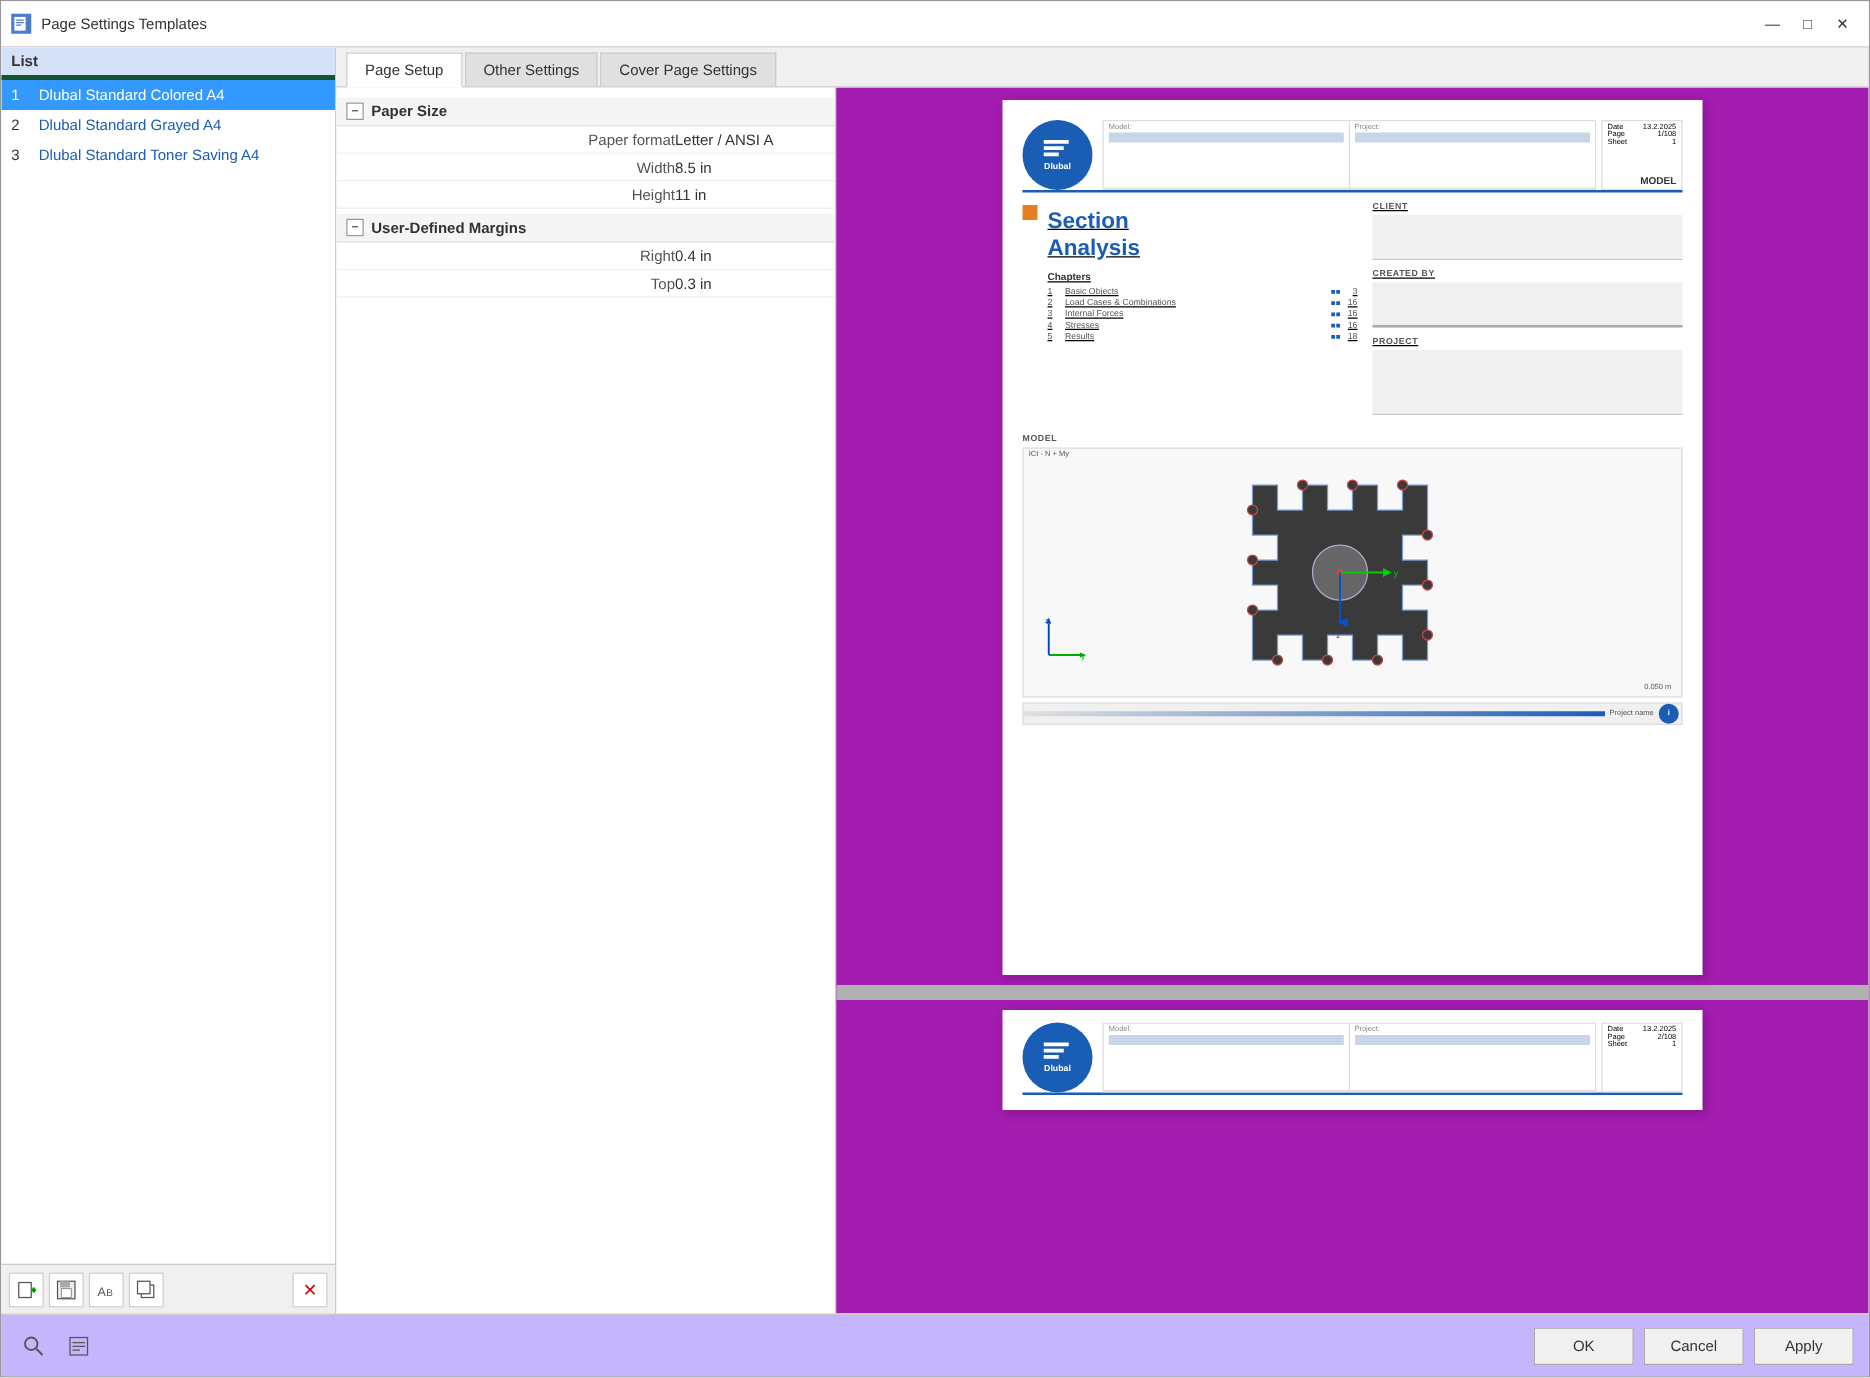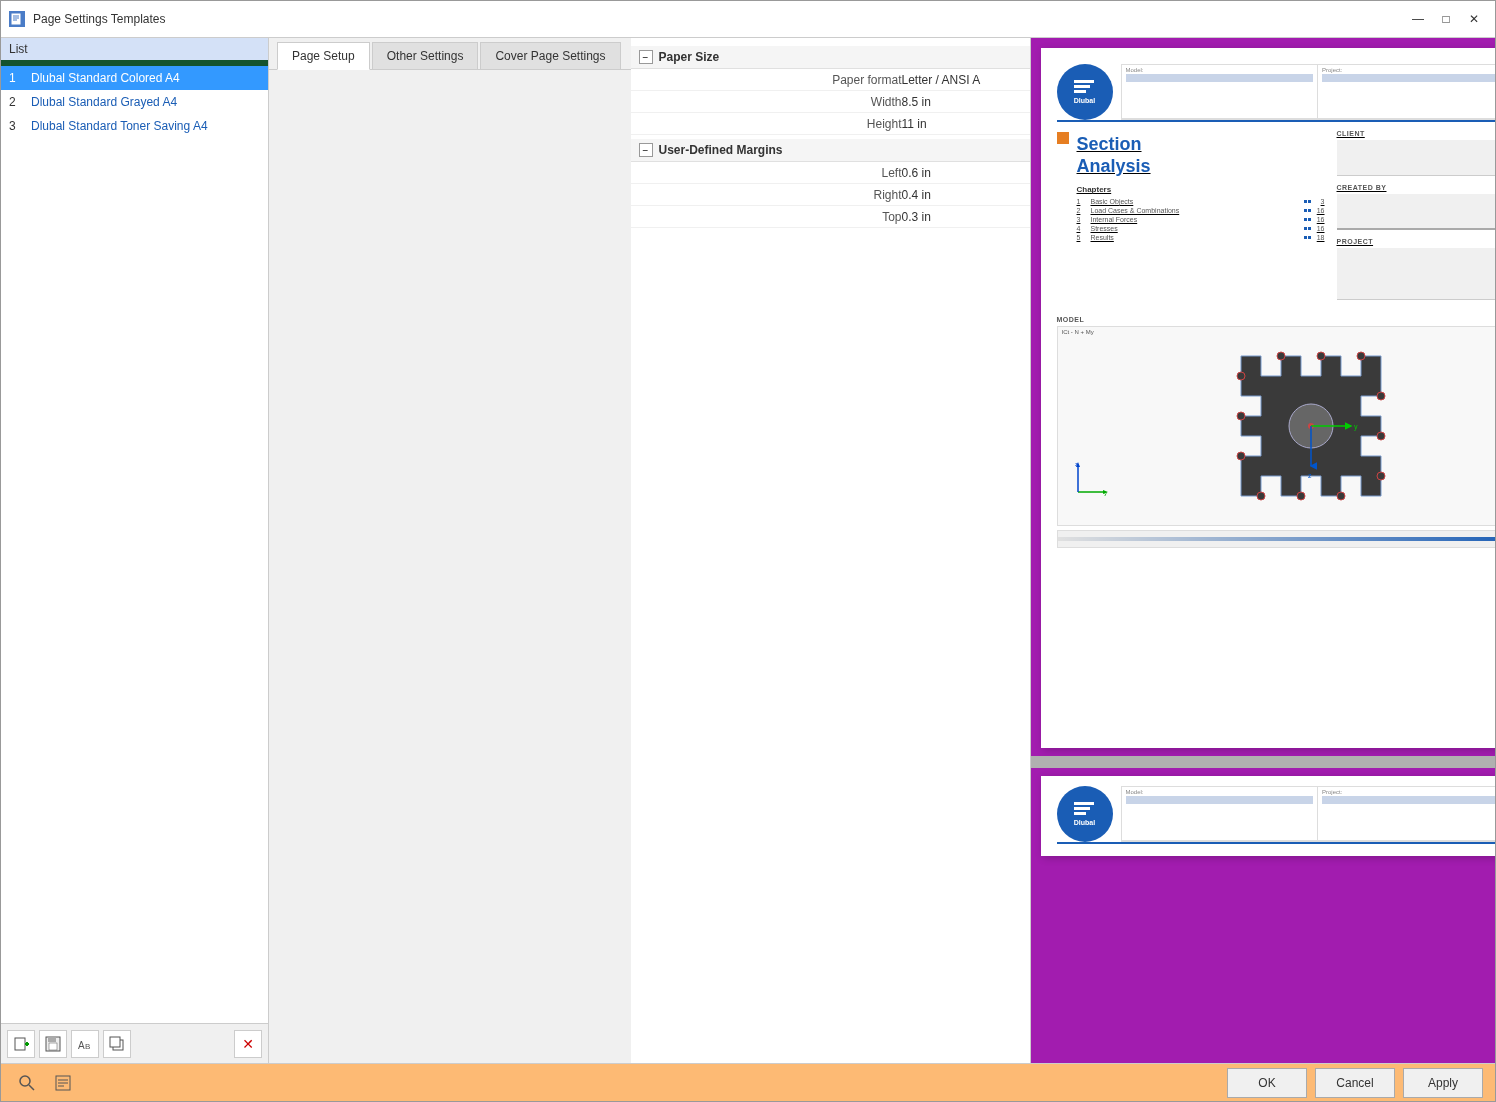--- a/index.html
+++ b/index.html
@@ -10,33 +10,33 @@
     .title-bar { height: 33px; background: #fff; display: flex; align-items: center; padding: 18px 8px; border-bottom: 1px solid #ccc; gap: 8px; flex-shrink: 0; }
     .title-bar-icon { width: 16px; height: 16px; background: #4a7cc7; display: flex; align-items: center; justify-content: center; }
     .title-bar-text { flex: 1; font-size: 12px; color: #333; }
     .title-bar-controls { display: flex; gap: 2px; }
     .title-btn { width: 26px; height: 20px; border: none; background: transparent; cursor: pointer; font-size: 12px; display: flex; align-items: center; justify-content: center; color: #333; }
     
     .content-area { display: flex; flex: 1; overflow: hidden; }
     
     
     .left-panel { width: 268px; background: #fff; border-right: 1px solid #ccc; display: flex; flex-direction: column; flex-shrink: 0; }
-    .list-header { background: #d4e1f7; padding: 4px 8px; font-size: 12px; font-weight: normal; color: #333; border-bottom: 6px solid #14532d; }
+    .list-header { background: #d4e1f7; padding: 4px 8px; font-size: 12px; font-weight: bold; color: #333; border-bottom: 4px solid #14532d; }
     .list-items { flex: 1; overflow-y: auto; }
     .list-item { padding: 5px 8px; cursor: pointer; font-size: 12px; color: #1a5db5; display: flex; gap: 8px; }
     .list-item .item-num { color: #333; min-width: 14px; }
     .list-item.selected { background: #3399ff; color: #fff; }
     .list-item.selected .item-num { color: #fff; }
     .list-panel-toolbar { height: 40px; background: #f0f0f0; border-top: 1px solid #ccc; display: flex; align-items: center; padding: 0 6px; gap: 4px; }
     .toolbar-btn { width: 28px; height: 28px; border: 1px solid #ccc; background: #fff; cursor: pointer; display: flex; align-items: center; justify-content: center; font-size: 14px; }
     .toolbar-spacer { flex: 1; }
     .toolbar-btn.danger { color: #c00; }
     
     
-    .main-area { flex: 1; display: flex; flex-direction: row; overflow: hidden; }
+    .main-area { flex: 1; display: flex; flex-direction: column; overflow: hidden; }
     
     .tabs-bar { height: 32px; background: #f0f0f0; border-bottom: 1px solid #ccc; display: flex; align-items: flex-end; padding: 0 8px; flex-shrink: 0; }
     .tab { padding: 6px 14px; font-size: 12px; cursor: pointer; border: 1px solid #ccc; border-bottom: none; background: #e0e0e0; margin-right: 2px; color: #333; }
     .tab.active { background: #fff; border-bottom: 1px solid #fff; margin-bottom: -1px; z-index: 1; }
     
     .main-content { flex: 1; display: flex; overflow: hidden; }
     
     
     .settings-panel { width: 400px; background: #fff; border-right: 1px solid #ccc; overflow-y: auto; flex-shrink: 0; padding: 8px 0; }
     .settings-group { margin-bottom: 4px; }
@@ -80,21 +80,21 @@
     .model-caption { font-size: 6px; color: #555; position: absolute; top: 2px; left: 4px; }
     .axis-arrows { position: absolute; bottom: 20px; left: 10px; }
     .model-scale { position: absolute; bottom: 4px; right: 8px; font-size: 6px; color: #555; }
     
     
     .preview-panel::-webkit-scrollbar { width: 10px; }
     .preview-panel::-webkit-scrollbar-track { background: #d0d0d0; }
     .preview-panel::-webkit-scrollbar-thumb { background: #999; }
     
     
-    .bottom-bar { height: 38px; background: #fdba74; border-top: 1px solid #ccc; display: flex; align-items: center; justify-content: space-between; padding: 0 12px; flex-shrink: 0; }
+    .bottom-bar { height: 50px; background: #c4b5fd; border-top: 1px solid #ccc; display: flex; align-items: center; justify-content: space-between; padding: 0 12px; flex-shrink: 0; }
     .bottom-left { display: flex; gap: 8px; }
     .bottom-btn-icon { width: 28px; height: 28px; border: none; background: transparent; cursor: pointer; display: flex; align-items: center; justify-content: center; font-size: 16px; color: #555; }
     .bottom-right { display: flex; gap: 8px; }
     .dialog-btn { min-width: 80px; height: 30px; padding: 0 16px; border: 1px solid #aaa; background: #f0f0f0; cursor: pointer; font-size: 12px; color: #333; }
     .dialog-btn.apply { background: #f0f0f0; }
     .page-preview2 { background: #fff; margin: 8px auto 0; width: 560px; height: 80px; box-shadow: 2px 2px 8px rgba(0,0,0,0.2); padding: 10px 16px; }
   </style>
 </head>
 <body>
 
@@ -197,24 +197,20 @@
               <span class="row-value">11 in</span>
             </div>
           </div>
 
           <div class="settings-group">
             <div class="settings-group-header">
               <button class="collapse-btn">−</button>
               <span class="settings-group-label">User-Defined Margins</span>
             </div>
             <div class="settings-row">
-              <span class="row-label">Left</span>
-              <span class="row-value">0.6 in</span>
-            </div>
-            <div class="settings-row">
               <span class="row-label">Right</span>
               <span class="row-value">0.4 in</span>
             </div>
             <div class="settings-row">
               <span class="row-label">Top</span>
               <span class="row-value">0.3 in</span>
             </div>
           </div>
         </div>
 

